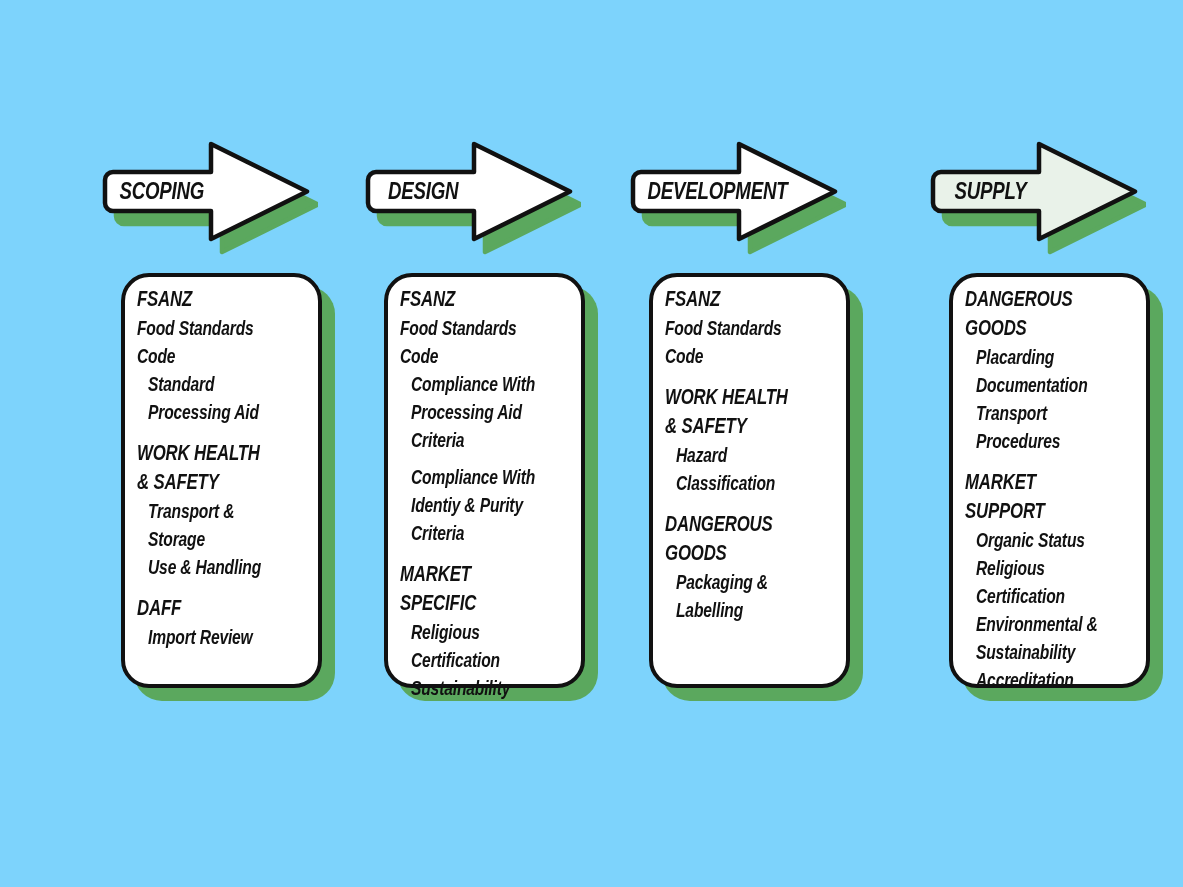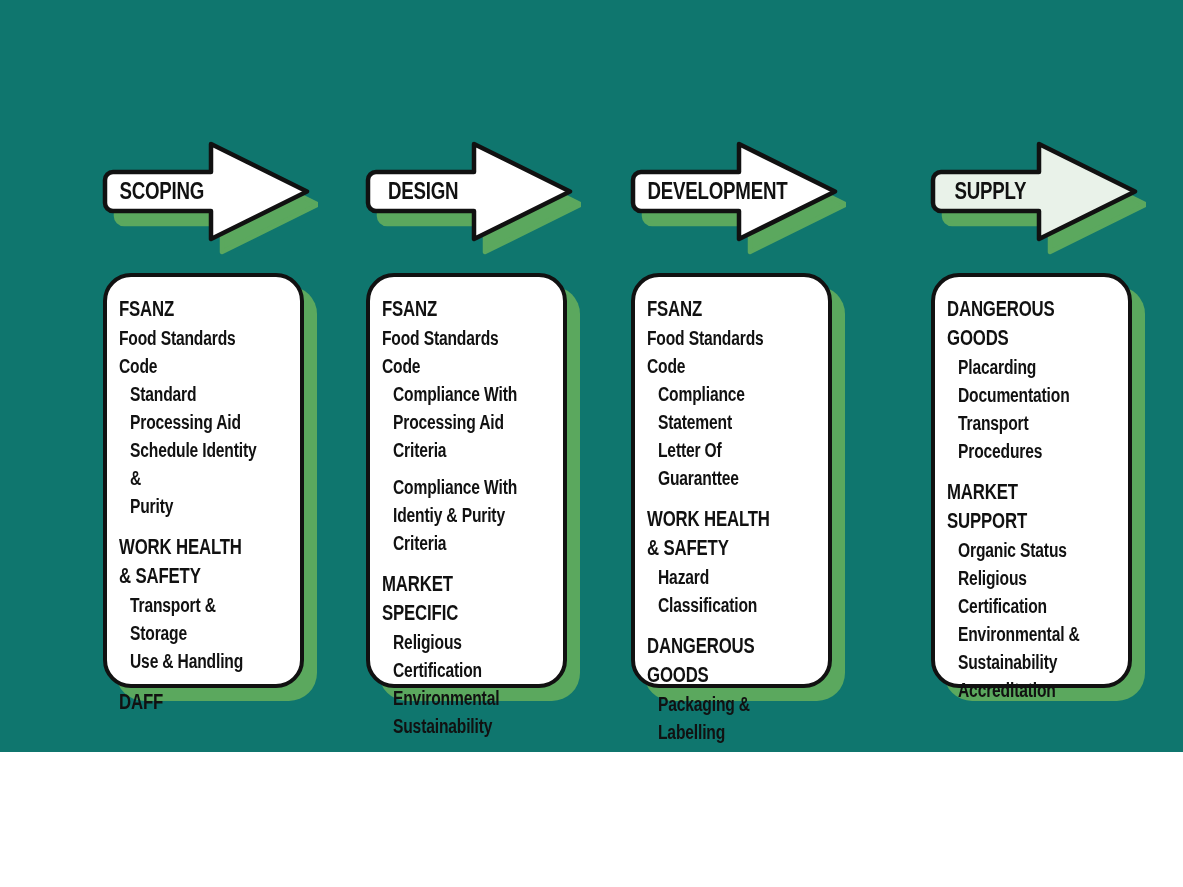--- a/index.html
+++ b/index.html
@@ -3,46 +3,47 @@
 <meta charset="utf-8">
 <style>
   :root{
     --green:#5BA85E;
     --pale:#E9F2E9;
     --ink:#111111;
   }
   html,body{margin:0;padding:0;background:#fff;}
   .canvas{
     position:relative;
-    width:1183px;height:752px;
-    background:#0f766e;
+    width:1183px;height:887px;
+    background:#7dd3fc;
     overflow:hidden;
     font-family:"Liberation Sans",sans-serif;
     color:var(--ink);
+    font-style:italic;
   }
   .column{position:absolute;top:138px;width:220px;}
   .arrow{display:block;width:218px;height:118px;}
   .arrow-shadow{fill:var(--green);stroke:var(--green);stroke-width:4.5;stroke-linejoin:round;}
   .arrow-main{fill:#ffffff;stroke:var(--ink);stroke-width:4.5;stroke-linejoin:round;}
   .arrow-main.pale{fill:var(--pale);}
   .arrow-label{
     font-family:"Liberation Sans",sans-serif;
     font-weight:bold;font-size:24px;
     letter-spacing:-0.3px;
     fill:var(--ink);
   }
   .card{
     box-sizing:border-box;
-    margin-left:3px;margin-top:17px;
+    margin-left:21px;margin-top:17px;
     width:201px;height:415px;
     background:#ffffff;
     border:4px solid var(--ink);
     border-radius:28px;
     box-shadow:13px 13px 0 var(--green);
-    padding:18px 6px 0 12px;
+    padding:8px 6px 0 12px;
   }
   .section{margin-top:13px;}
   .section:first-child{margin-top:0;}
   .tx{
     display:inline-block;
     transform:scaleX(0.78);
     transform-origin:0 50%;
     white-space:pre-line;
     letter-spacing:-0.2px;
     font-weight:bold;
@@ -66,33 +67,34 @@
       <path class="arrow-shadow" transform="translate(11,13)" d="M 13 34 L 111 34 L 111 6 L 207 53.5 L 111 101 L 111 73 L 13 73 A 8 8 0 0 1 5 65 L 5 42 A 8 8 0 0 1 13 34 Z"></path>
       <path class="arrow-main" d="M 13 34 L 111 34 L 111 6 L 207 53.5 L 111 101 L 111 73 L 13 73 A 8 8 0 0 1 5 65 L 5 42 A 8 8 0 0 1 13 34 Z"></path>
       <text class="arrow-label" x="25" y="61" transform="scale(0.78 1)">SCOPING</text>
     </svg>
     <div class="card">
       <div class="section">
         <div class="row"><span class="tx heading">FSANZ</span></div>
         <div class="row"><span class="tx sub">Food Standards Code</span></div>
         <div class="items">
           <div class="row"><span class="tx item">Standard Processing Aid</span></div>
-          <div class="row"><span class="tx item">Schedule Identity &amp;
-Purity</span></div>
         </div>
       </div>
       <div class="section">
         <div class="row"><span class="tx heading">WORK HEALTH &amp; SAFETY</span></div>
         <div class="items">
           <div class="row"><span class="tx item">Transport &amp; Storage</span></div>
           <div class="row"><span class="tx item">Use &amp; Handling</span></div>
         </div>
       </div>
       <div class="section">
         <div class="row"><span class="tx heading">DAFF</span></div>
+        <div class="items">
+          <div class="row"><span class="tx item">Import Review</span></div>
+        </div>
       </div>
     </div>
   </div>
 
   <div class="column" style="left:363px">
     <svg class="arrow" viewBox="0 0 218 118">
       <path class="arrow-shadow" transform="translate(11,13)" d="M 13 34 L 111 34 L 111 6 L 207 53.5 L 111 101 L 111 73 L 13 73 A 8 8 0 0 1 5 65 L 5 42 A 8 8 0 0 1 13 34 Z"></path>
       <path class="arrow-main" d="M 13 34 L 111 34 L 111 6 L 207 53.5 L 111 101 L 111 73 L 13 73 A 8 8 0 0 1 5 65 L 5 42 A 8 8 0 0 1 13 34 Z"></path>
       <text class="arrow-label" x="32" y="61" transform="scale(0.78 1)">DESIGN</text>
     </svg>
@@ -104,41 +106,36 @@
           <div class="row"><span class="tx item">Compliance With
 Processing Aid Criteria</span></div>
           <div class="row"><span class="tx item gap">Compliance With
 Identiy &amp; Purity Criteria</span></div>
         </div>
       </div>
       <div class="section">
         <div class="row"><span class="tx heading">MARKET SPECIFIC</span></div>
         <div class="items">
           <div class="row"><span class="tx item">Religious Certification</span></div>
-          <div class="row"><span class="tx item">Environmental</span></div>
           <div class="row"><span class="tx item">Sustainability</span></div>
         </div>
       </div>
     </div>
   </div>
 
   <div class="column" style="left:628px">
     <svg class="arrow" viewBox="0 0 218 118">
       <path class="arrow-shadow" transform="translate(11,13)" d="M 13 34 L 111 34 L 111 6 L 207 53.5 L 111 101 L 111 73 L 13 73 A 8 8 0 0 1 5 65 L 5 42 A 8 8 0 0 1 13 34 Z"></path>
       <path class="arrow-main" d="M 13 34 L 111 34 L 111 6 L 207 53.5 L 111 101 L 111 73 L 13 73 A 8 8 0 0 1 5 65 L 5 42 A 8 8 0 0 1 13 34 Z"></path>
       <text class="arrow-label" x="25" y="61" transform="scale(0.78 1)">DEVELOPMENT</text>
     </svg>
     <div class="card">
       <div class="section">
         <div class="row"><span class="tx heading">FSANZ</span></div>
         <div class="row"><span class="tx sub">Food Standards Code</span></div>
-        <div class="items">
-          <div class="row"><span class="tx item">Compliance Statement</span></div>
-          <div class="row"><span class="tx item">Letter Of Guaranttee</span></div>
-        </div>
       </div>
       <div class="section">
         <div class="row"><span class="tx heading">WORK HEALTH &amp; SAFETY</span></div>
         <div class="items">
           <div class="row"><span class="tx item">Hazard Classification</span></div>
         </div>
       </div>
       <div class="section">
         <div class="row"><span class="tx heading">DANGEROUS GOODS</span></div>
         <div class="items">

